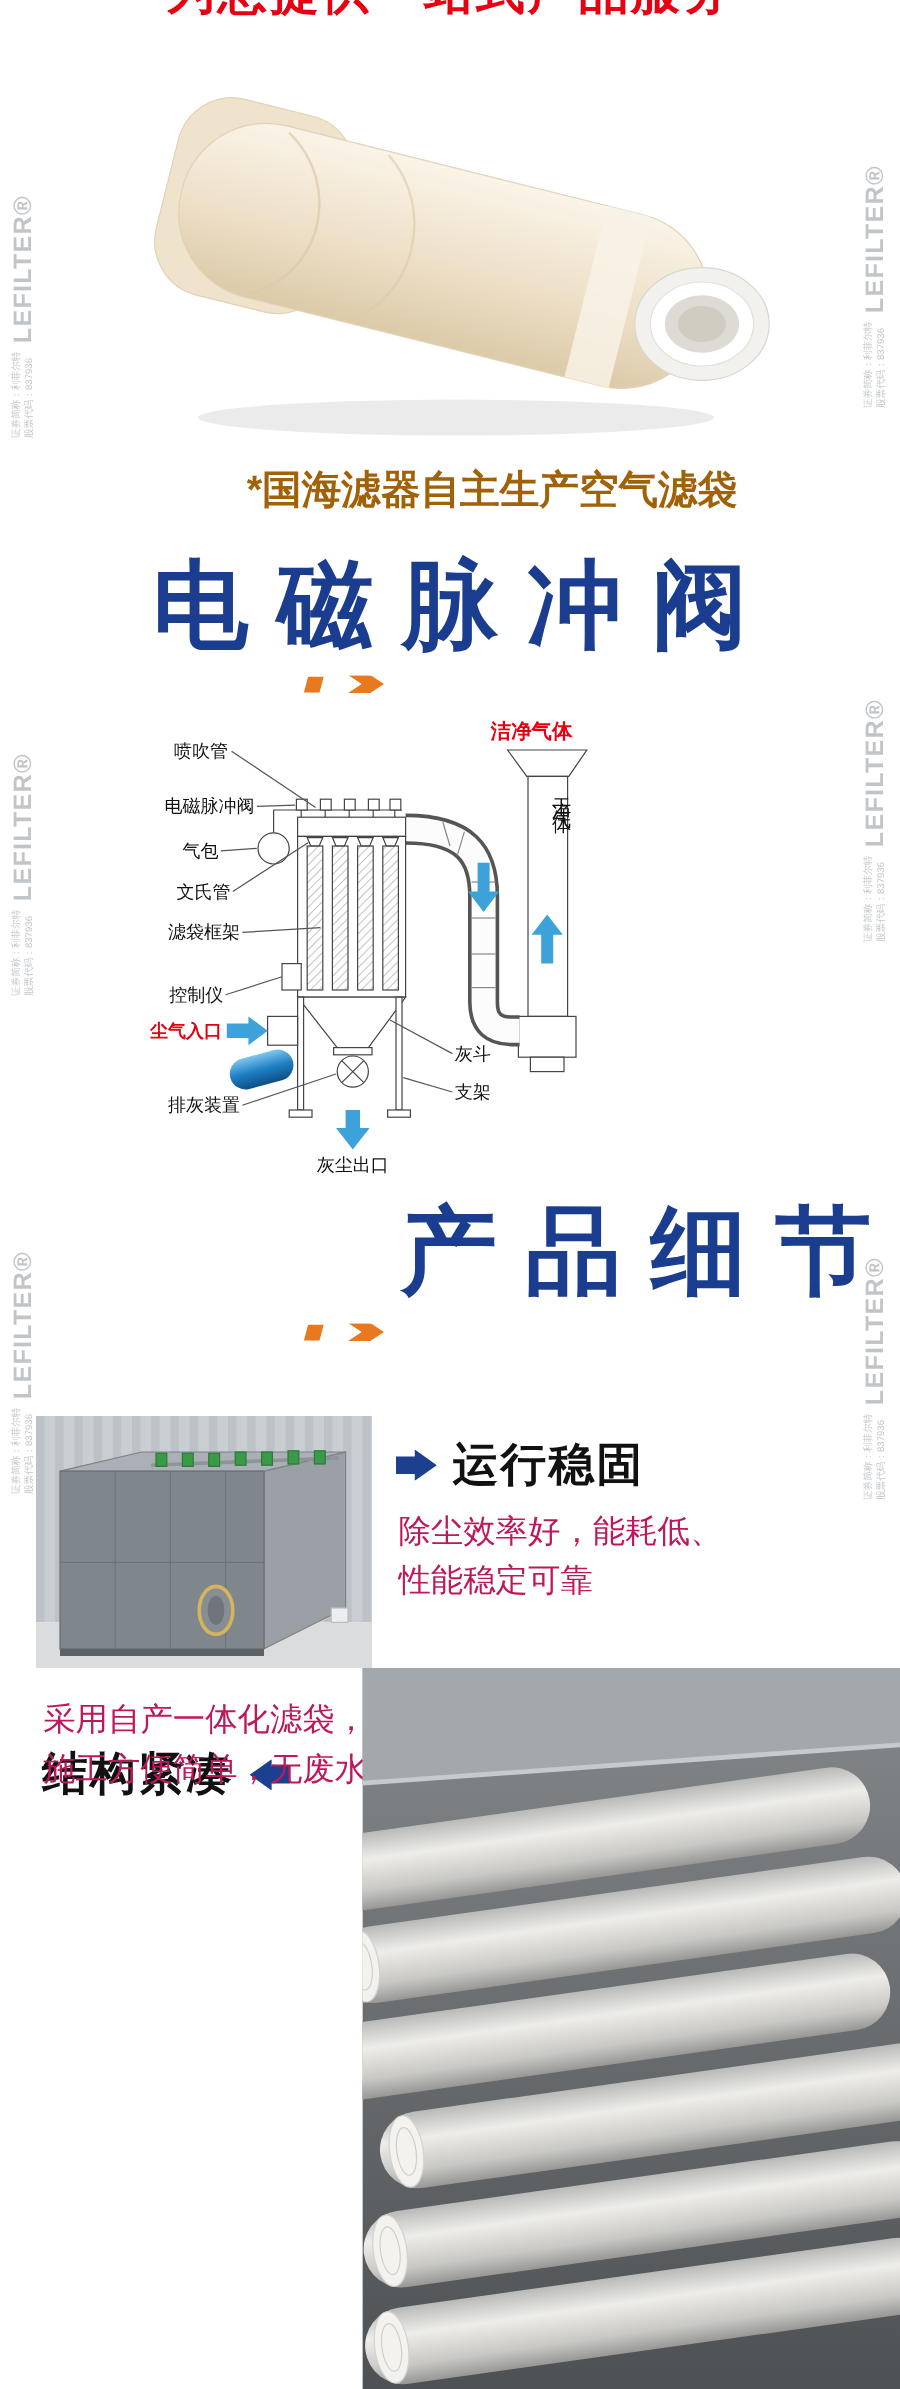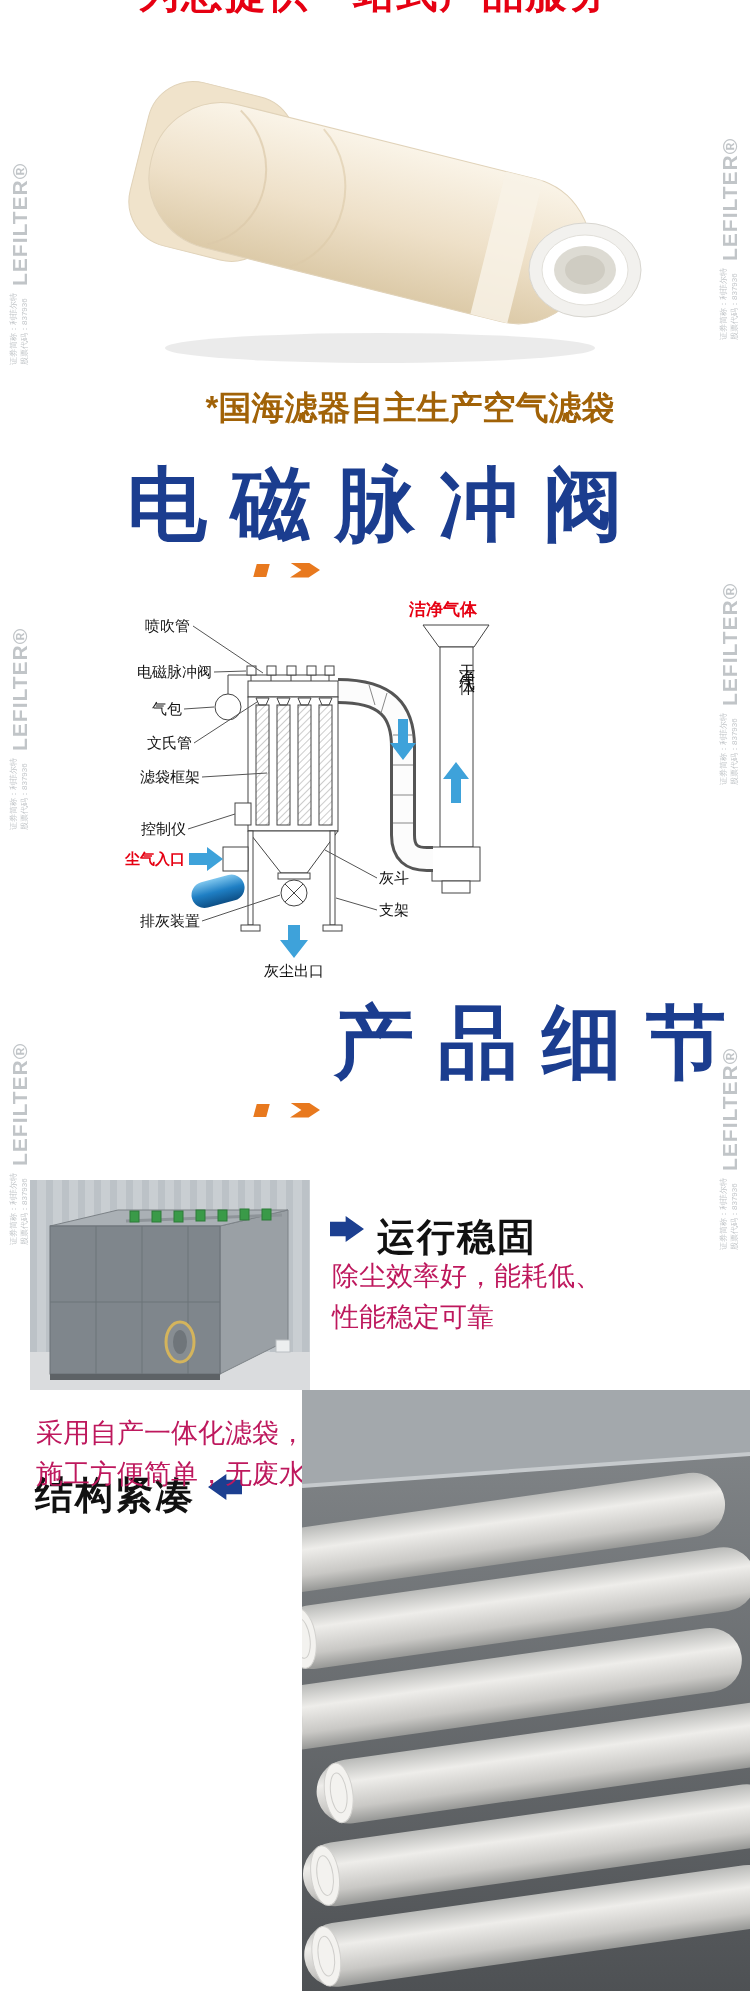--- a/index.html
+++ b/index.html
@@ -38,21 +38,21 @@
   .diagram svg text.red{fill:#e60012;font-weight:700;}
   .diagram svg text.big{font-size:17px;}
   .vert-label{position:absolute;left:371px;top:57px;writing-mode:vertical-rl;text-orientation:upright;
               font-size:16px;letter-spacing:5px;color:#111;}
 
   
   .photo1{position:absolute;left:30px;top:1180px;width:280px;height:210px;}
   .photo2{position:absolute;left:302px;top:1390px;width:448px;height:601px;}
   .f-title-row{position:absolute;display:flex;align-items:center;gap:13px;}
   .f1-title{left:330px;top:1202px;} .f2-title{left:35px;top:1460px;}
-  .f-title-text{font-size:38px;font-weight:900;color:#111;letter-spacing:2px;line-height:1;margin-top:16px;}
+  .f-title-text{font-size:38px;font-weight:900;color:#111;letter-spacing:2px;line-height:1;}
   .arrow-ic{display:inline-block;width:34px;height:26px;background:#1c3f90;}
   .arrow-right{clip-path:polygon(0 22%,46% 22%,46% 0,100% 50%,46% 100%,46% 78%,0 78%);}
   .arrow-left{clip-path:polygon(100% 22%,54% 22%,54% 0,0 50%,54% 100%,54% 78%,100% 78%);}
   .f-desc{position:absolute;font-size:27px;line-height:1.5;color:#be185d;white-space:pre-line;}
   .f1-desc{left:332px;top:1256px;width:390px;}
   .f2-desc{left:36px;top:1413px;width:280px;}
 </style>
 </head>
 <body>
 

